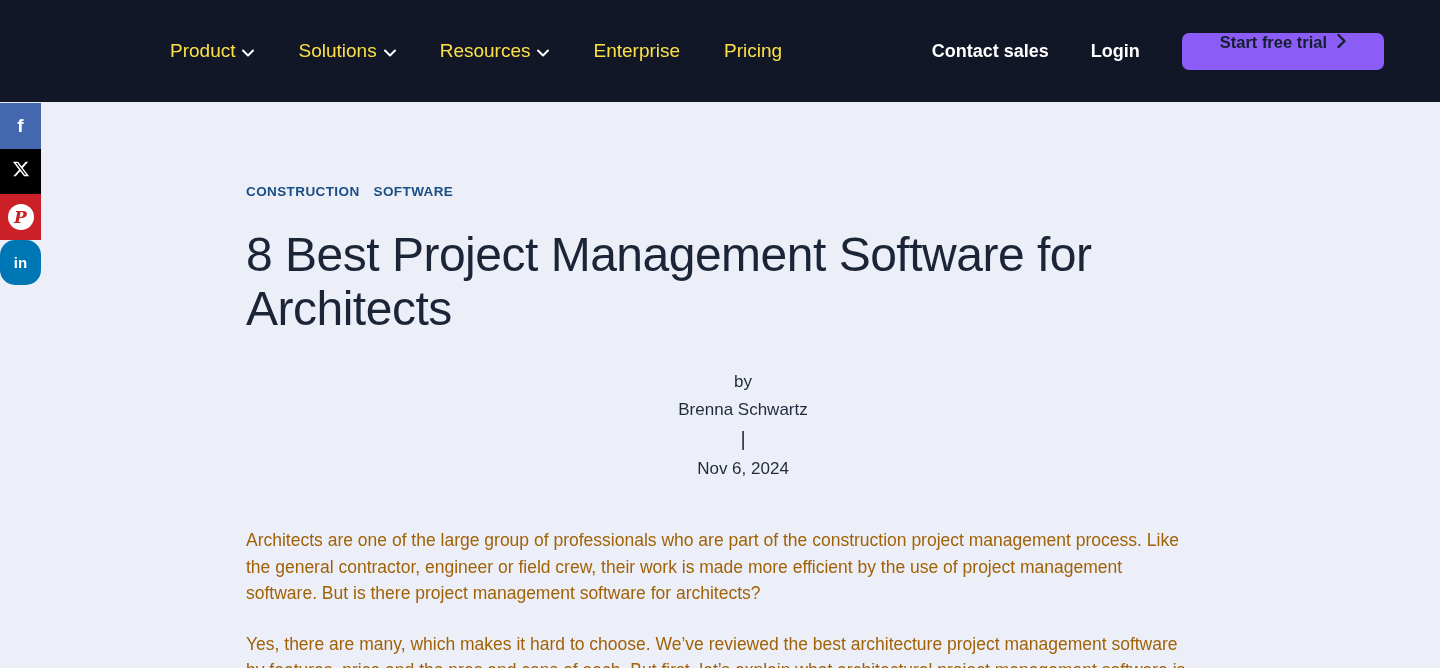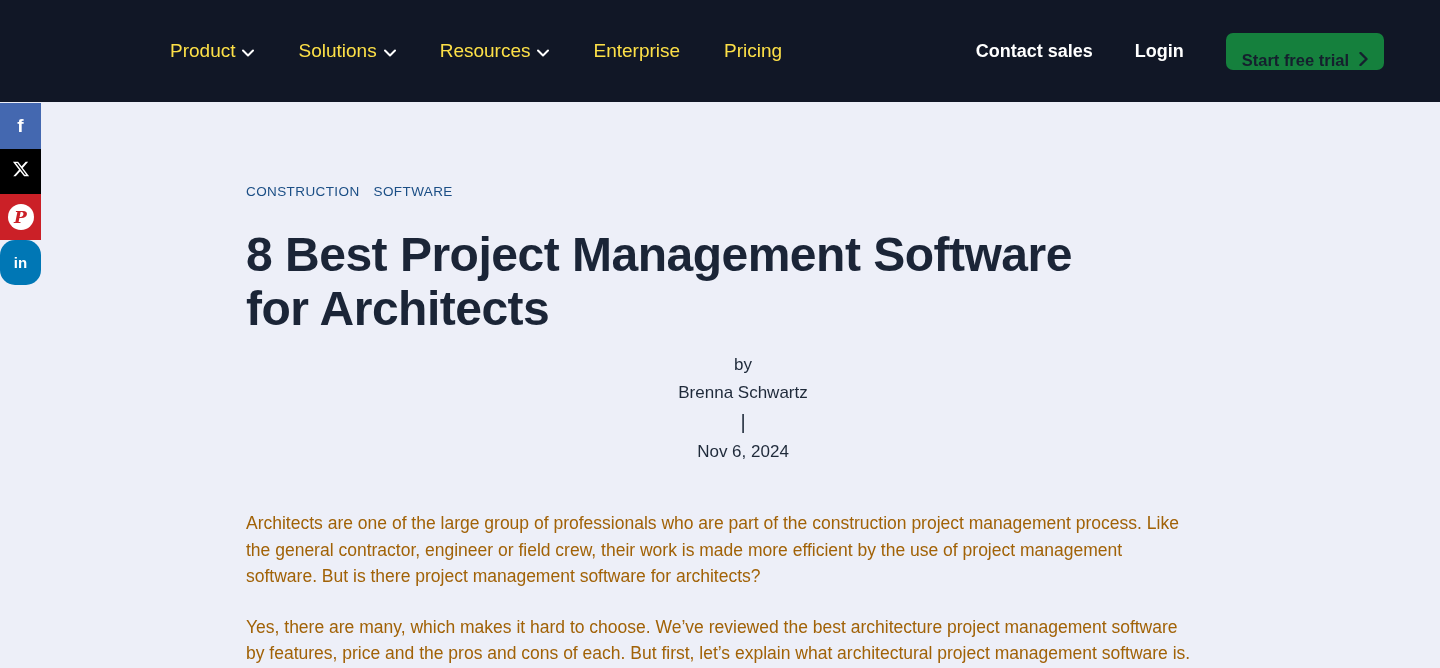--- a/index.html
+++ b/index.html
@@ -34,30 +34,30 @@
   .nav-item {
     color: #fde047; font-size: 19px; font-weight: 500;
     display: flex; align-items: center; gap: 7px; cursor: pointer;
     white-space: nowrap;
   }
   .nav-item svg { margin-top: 2px; }
 
   .header-right { margin-left: auto; display: flex; align-items: center; gap: 42px; }
   .header-link { color: #ffffff; font-size: 18px; font-weight: 700; cursor: pointer; white-space: nowrap; }
   .cta-button {
-    background: #15803d;
+    background: #8b5cf6;
     color: #15202e;
     border: none;
     border-radius: 7px;
     height: 37px;
-    padding: 0 16px;
+    padding: 0 38px;
     font-family: "Liberation Sans", sans-serif;
     font-size: 16.5px;
     font-weight: 600;
-    display: flex; align-items: flex-end; gap: 10px;
+    display: flex; align-items: flex-start; gap: 10px;
     cursor: pointer;
   }
 
   
   .share-rail {
     position: absolute;
     left: 0; top: 103px;
     width: 41px;
     display: flex; flex-direction: column;
     z-index: 4;
@@ -82,33 +82,33 @@
 
   
   .article {
     padding: 82px 0 0 246px;
     max-width: 1240px;
   }
   .category-row { display: flex; gap: 14px; margin-bottom: 29px; }
   .category-link {
     color: #1b4e85;
     font-size: 13.5px;
-    font-weight: 400;
+    font-weight: 700;
     letter-spacing: 0.4px;
     text-decoration: none;
     cursor: pointer;
   }
   .article-title {
     color: #1b2537;
     font-size: 48px;
-    font-weight: 700;
+    font-weight: 400;
     line-height: 54px;
     letter-spacing: -0.5px;
     max-width: 900px;
-    margin-bottom: 19px;
+    margin-bottom: 36px;
   }
   .byline {
     color: #1f2a3a;
     font-size: 17px;
     display: flex; align-items: center; gap: 8px;
     margin-bottom: 48px;
     flex-direction: column;
   }
   .byline .sep { font-size: 20px; font-weight: 300; color: #1f2a3a; }
   .article-body p {

